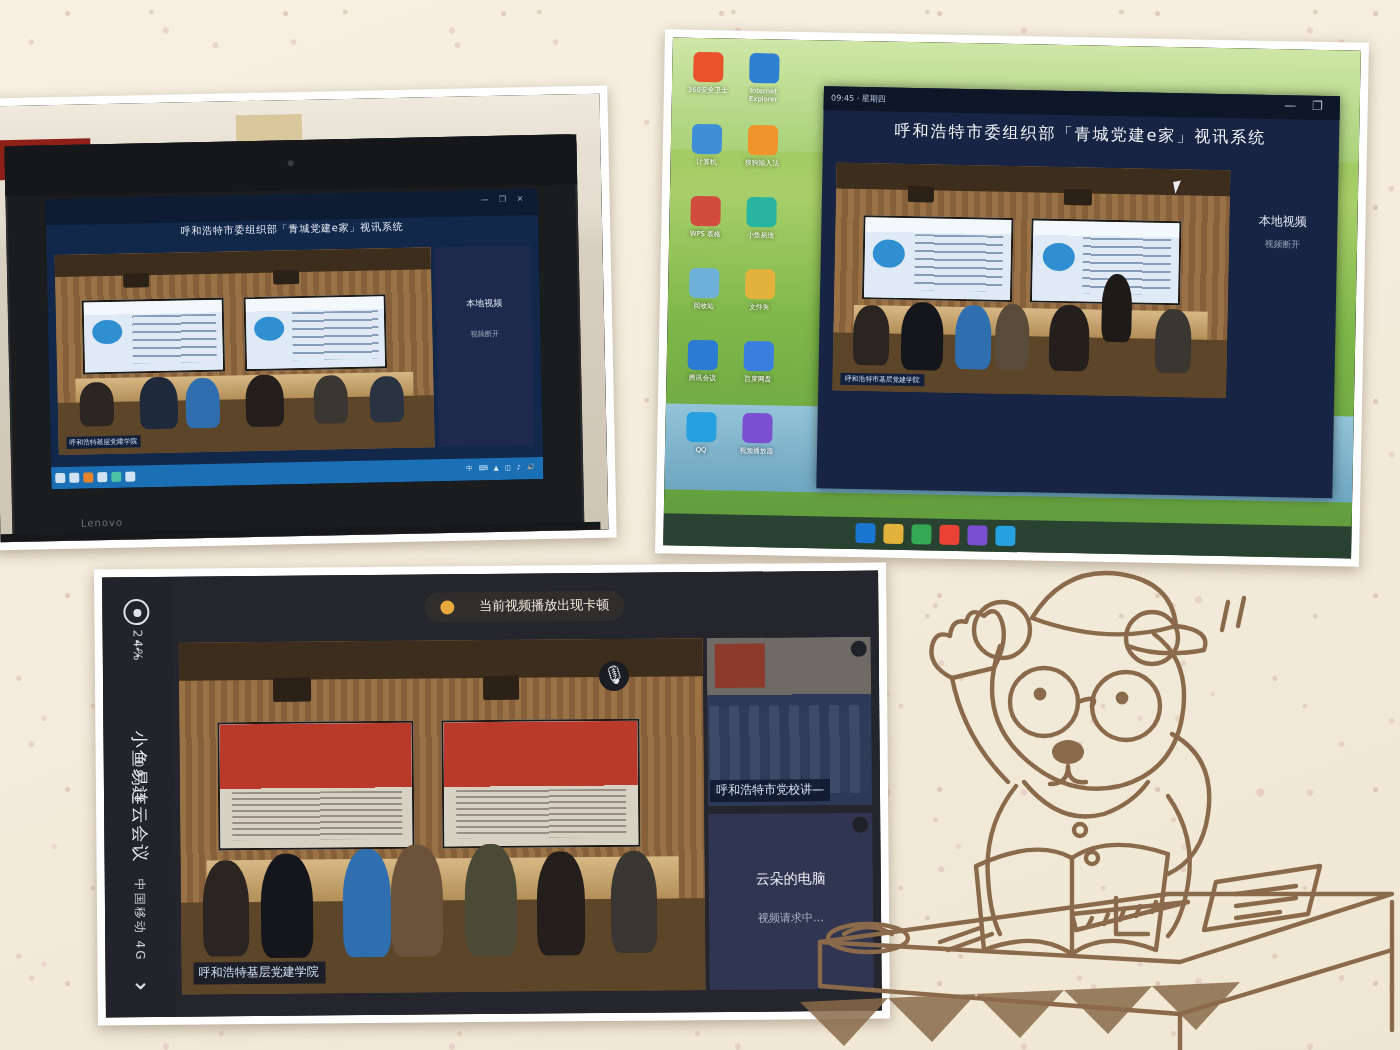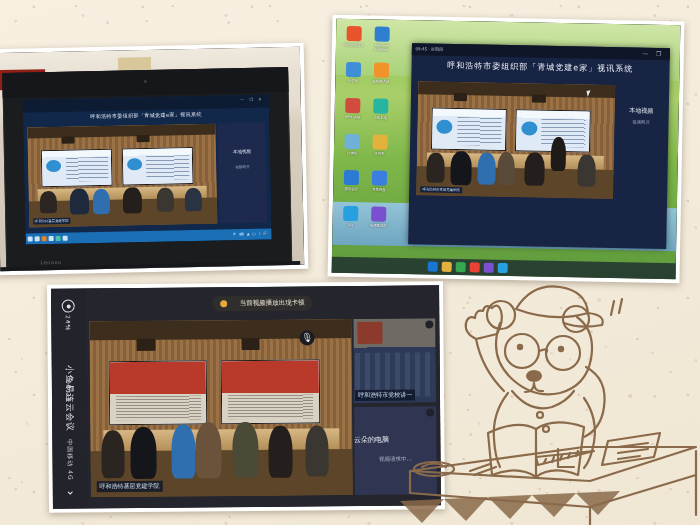--- a/index.html
+++ b/index.html
@@ -153,21 +153,21 @@
   .rail-chev{bottom:5%;font-size:12px;}
   .phone-main{flex:1;position:relative;background:#24252d;}
   .toast{position:absolute;left:50%;top:4%;transform:translateX(-50%);
          background:rgba(50,48,44,.9);color:#f0e9dd;font-size:6.5px;padding:3px 8px;border-radius:9px;
          display:flex;align-items:center;gap:12px;white-space:nowrap;}
   .toast .dot{width:7px;height:7px;border-radius:50%;background:#e7a93b;}
   .vid-main{position:absolute;left:1%;top:15%;right:25%;bottom:5%;overflow:hidden;}
   .vid-col{position:absolute;right:1%;top:15%;width:23.5%;bottom:5%;}
   .vid-top{position:absolute;left:0;right:0;top:0;height:48%;overflow:hidden;background:#2b3147;}
   .vid-bot{position:absolute;left:0;right:0;top:50%;bottom:0;background:#303651;}
-  .vid-bot .cn{position:absolute;left:0;right:0;top:32%;color:#e8ecf4;font-size:7px;}
+  .vid-bot .cn{position:absolute;left:0;right:0;top:32%;text-align:center;color:#e8ecf4;font-size:7px;}
   .vid-bot .cs{position:absolute;left:0;right:0;top:56%;text-align:center;color:#aab3c6;font-size:5.5px;}
   .lbl{position:absolute;left:2%;bottom:3%;background:rgba(12,20,40,.8);color:#cfe0f5;font-size:6px;padding:1px 3px;white-space:nowrap;}
   .micmute{position:absolute;right:14%;top:6%;width:15px;height:15px;border-radius:50%;background:#1b1d22;
            display:flex;align-items:center;justify-content:center;color:#e8eaf0;font-size:9px;}
   .smallmic{position:absolute;right:3%;top:2%;width:8px;height:8px;border-radius:50%;background:#20222a;}
 
   
   .scene.red .scr .slide{background:linear-gradient(180deg,#b9392b 0 52%,#d8d2c4 52% 100%);}
   .scene.red .scr .lines{left:6%;right:6%;top:54%;bottom:6%;
     background:repeating-linear-gradient(180deg,rgba(70,60,50,.45) 0 1px,transparent 1px 3px);}

